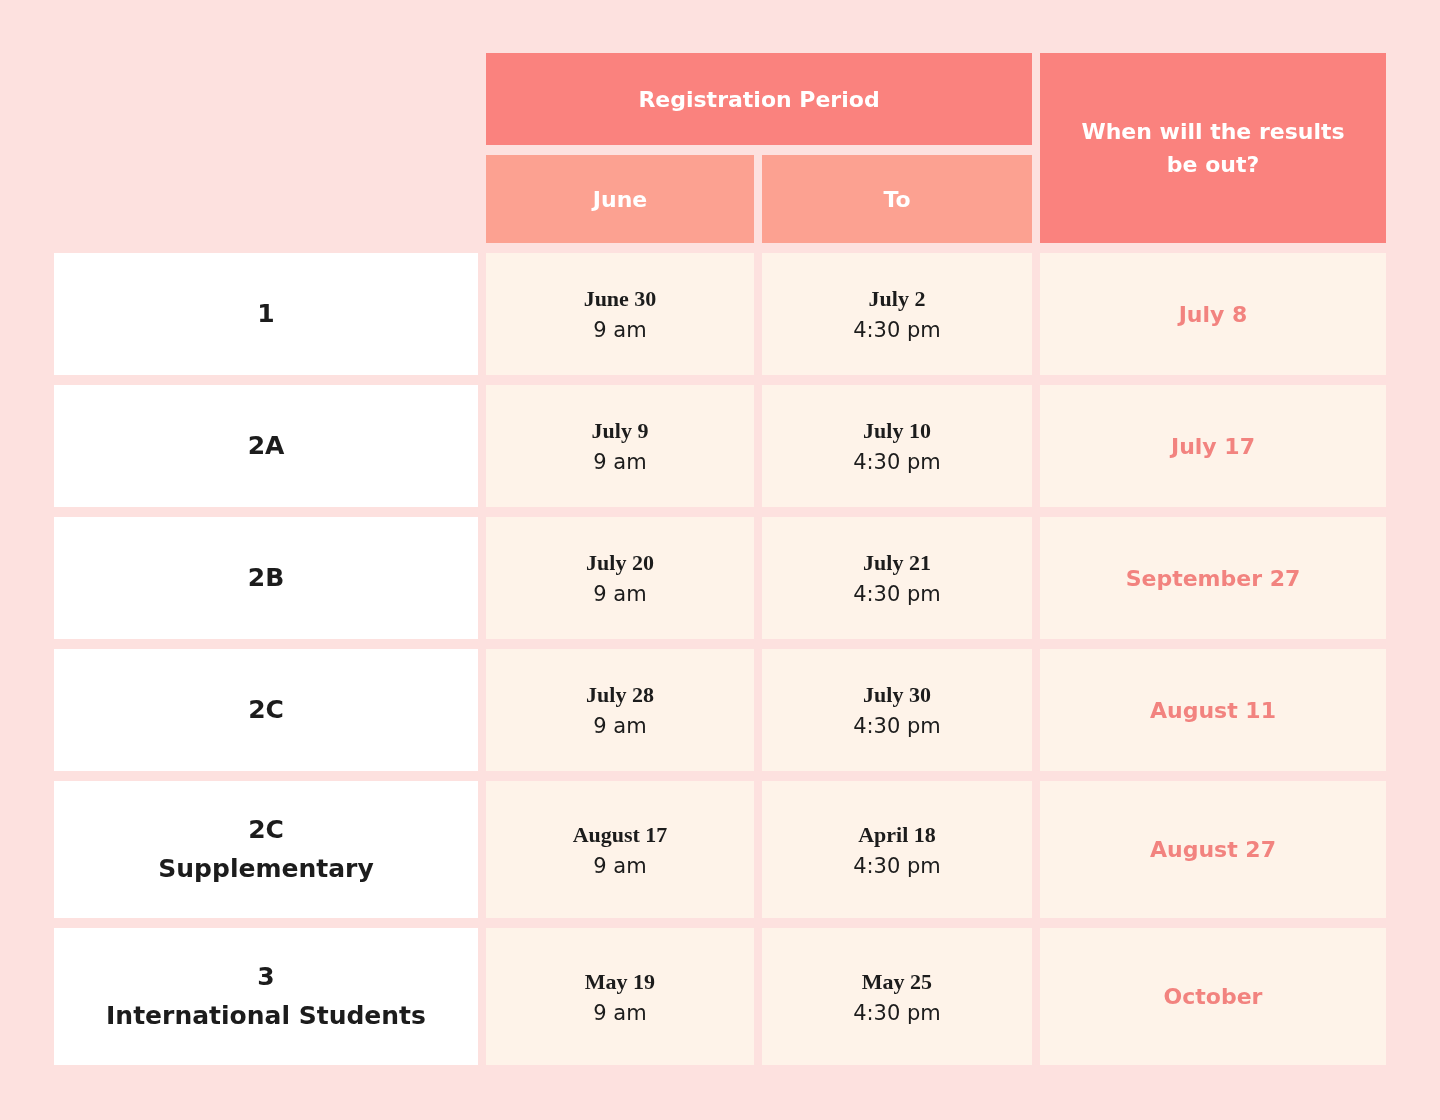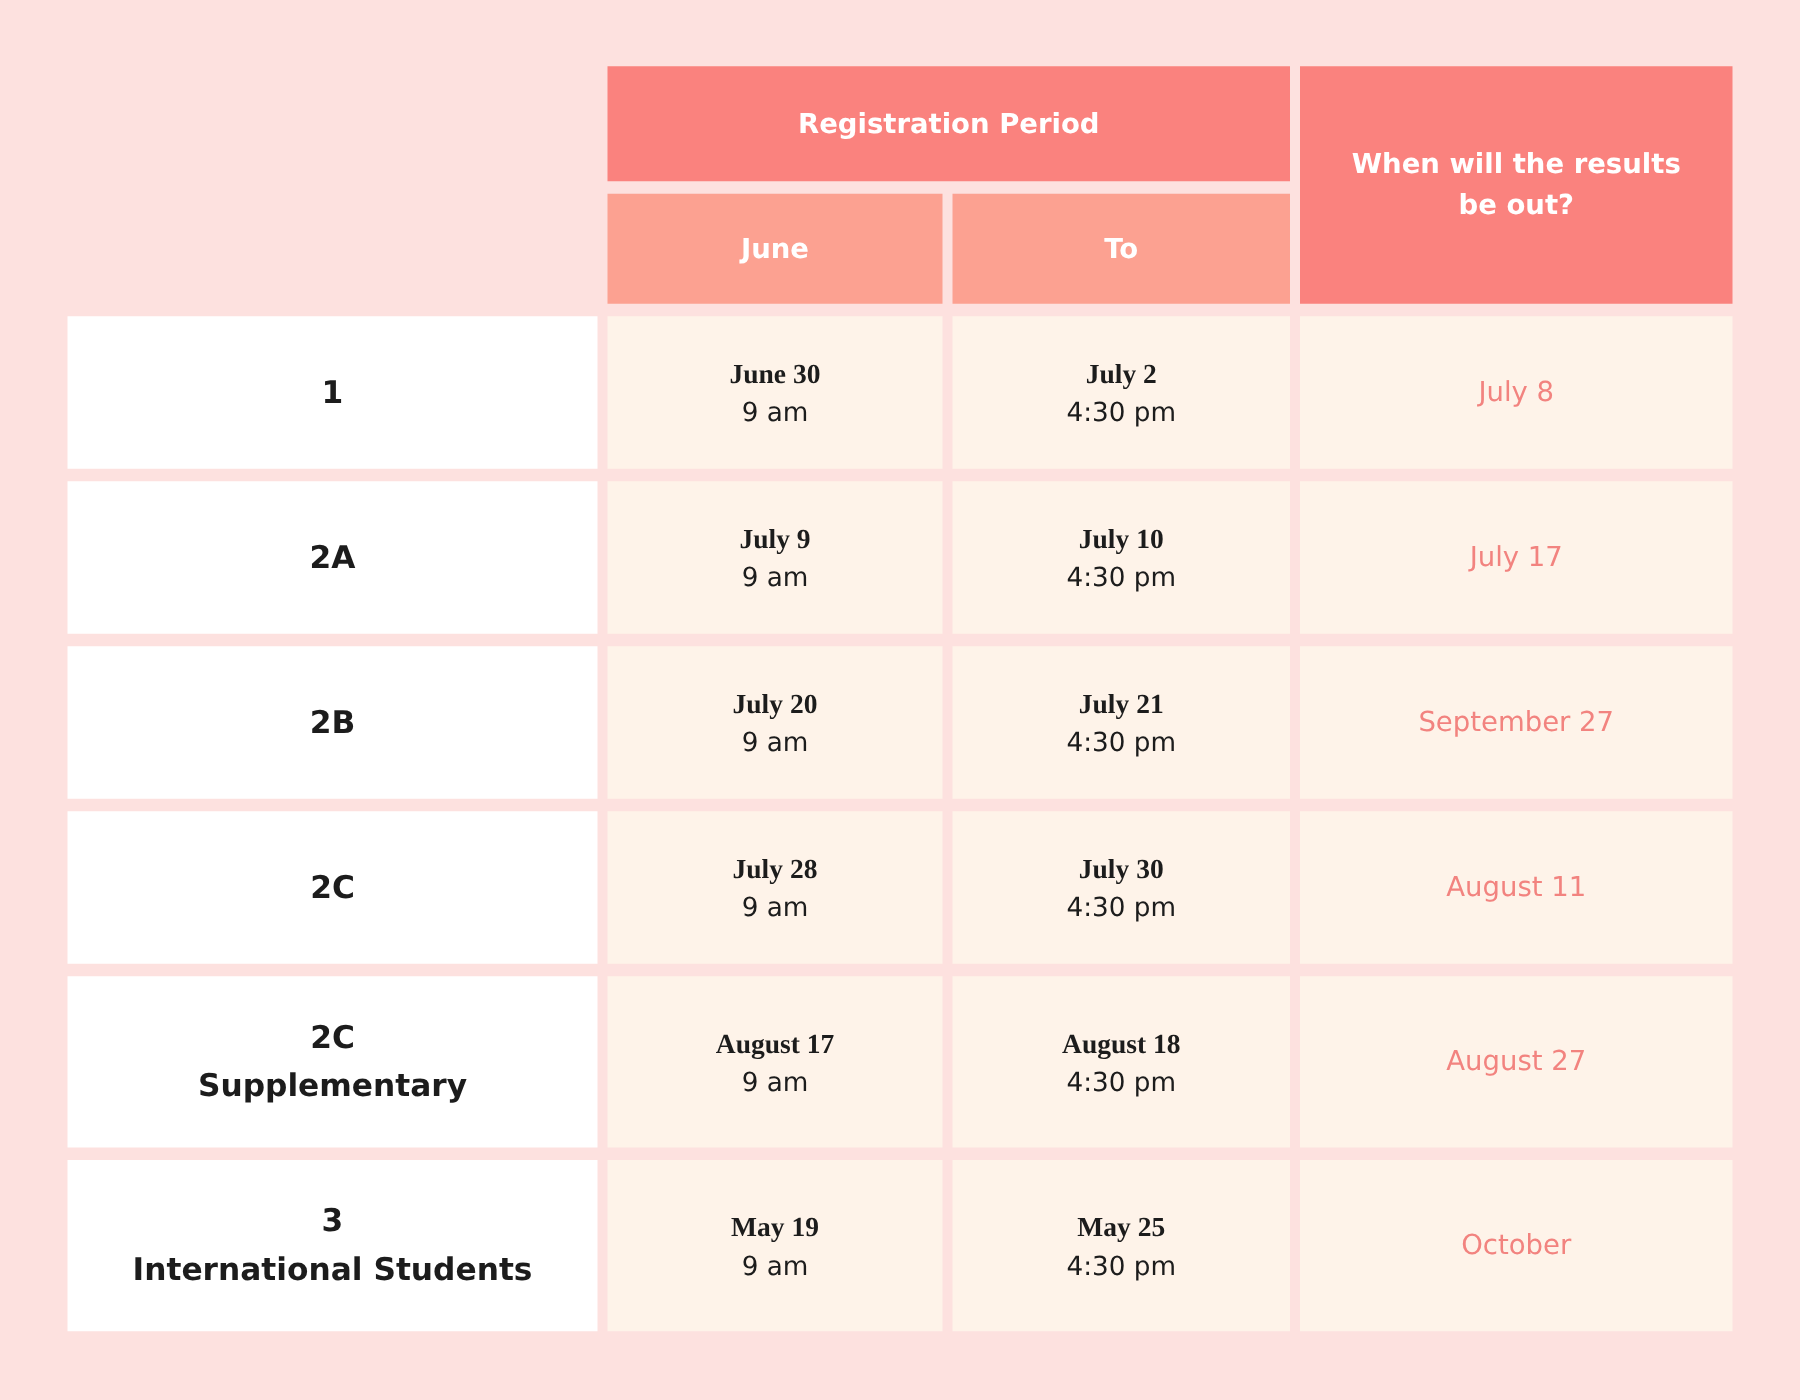--- a/index.html
+++ b/index.html
@@ -84,21 +84,21 @@
     margin-bottom: 6px;
     font-family: Liberation Serif, serif;
   }
   .data-cell .time {
     font-weight: normal;
     font-size: 21px;
   }
   .result-cell {
     background: var(--cell-cream-bg);
     color: var(--result-text);
-    font-weight: normal;
+    font-weight: bold;
     font-size: 22px;
   }
 </style>
 </head>
 <body>
 
 <div class="page">
   <div class="grid">
 
 
@@ -172,21 +172,21 @@
 
     <div class="cell phase-cell">
       <div>2C</div>
       <div>Supplementary</div>
     </div>
     <div class="cell data-cell">
       <div class="date">August 17</div>
       <div class="time">9 am</div>
     </div>
     <div class="cell data-cell">
-      <div class="date">August 18</div>
+      <div class="date">April 18</div>
       <div class="time">4:30 pm</div>
     </div>
     <div class="cell result-cell">
       <div>August 27</div>
     </div>
 
     <div class="cell phase-cell">
       <div>3</div>
       <div>International Students</div>
     </div>

